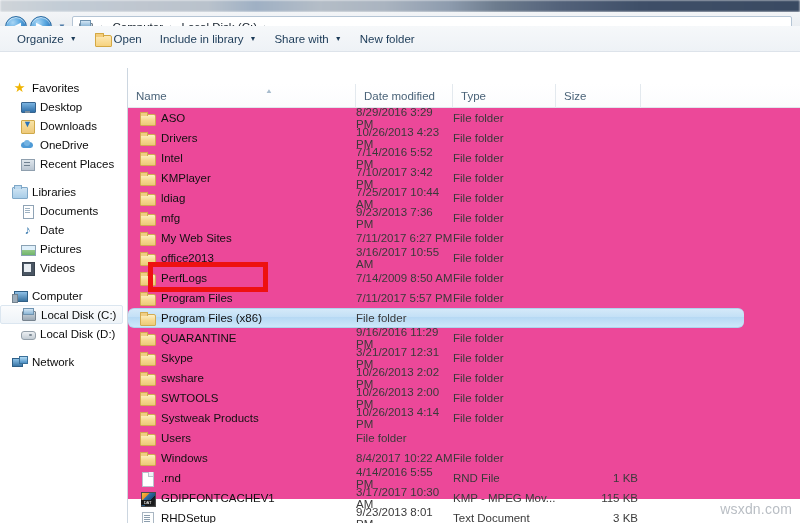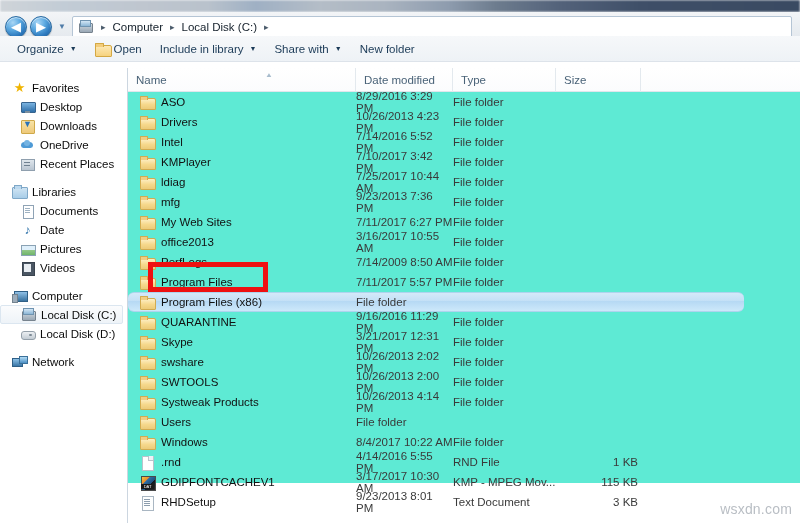--- a/index.html
+++ b/index.html
@@ -50,21 +50,21 @@
     display: flex; align-items: center; padding: 0 5px; gap: 2px;
   }
   #addr-icon {
     width: 16px; height: 14px; position: relative; flex: none; margin-right: 2px;
   }
   .crumb { font-size: 11.5px; color: #15202b; padding: 0 2px; }
   .crumb-sep { color: #4a5a6a; font-size: 9px; padding: 0 3px; }
 
   
   #toolbar {
-    position: absolute; top: 36px; left: 0; width: 800px; height: 26px;
+    position: absolute; top: 26px; left: 0; width: 800px; height: 26px;
     background: linear-gradient(to bottom, #f6f8fa 0%, #eef2f6 100%);
     border-bottom: 1px solid #dde3ea;
     display: flex; align-items: center; padding-left: 8px; gap: 0;
   }
   .tbitem {
     display: flex; align-items: center; height: 22px;
     padding: 0 9px; font-size: 11.5px; color: #1b3a57; gap: 4px;
     white-space: nowrap;
   }
   .caret { font-size: 7px; color: #1b3a57; margin-left: 2px; }
@@ -196,22 +196,22 @@
     content:""; position:absolute; left:0px; top:3px; width:9px; height:7px;
     background: linear-gradient(to bottom,#8dc2e8,#3a76a6); border:1px solid #2f5f86;
   }
   .ico-network::after {
     content:""; position:absolute; left:7px; top:1px; width:7px; height:6px;
     background: linear-gradient(to bottom,#b3dcf5,#4b8fc4); border:1px solid #3a7099;
   }
 
   
   #listpane {
-    position: absolute; left: 128px; top: 0; width: 672px; height: 415px;
-    background: #5eead4;
+    position: absolute; left: 128px; top: 16px; width: 672px; height: 415px;
+    background: #ec4899;
   }
   #col-header {
     position: relative; height: 24px; display: flex; align-items: center;
     border-bottom: 1px solid #e0e6ec;
     background: linear-gradient(to bottom,#ffffff,#fbfcfd);
   }
   .colh {
     height: 24px; display: flex; align-items: center; position: relative;
     font-size: 11.5px; color: #4a6378; padding-left: 8px;
     border-right: 1px solid #e3e9ee;

